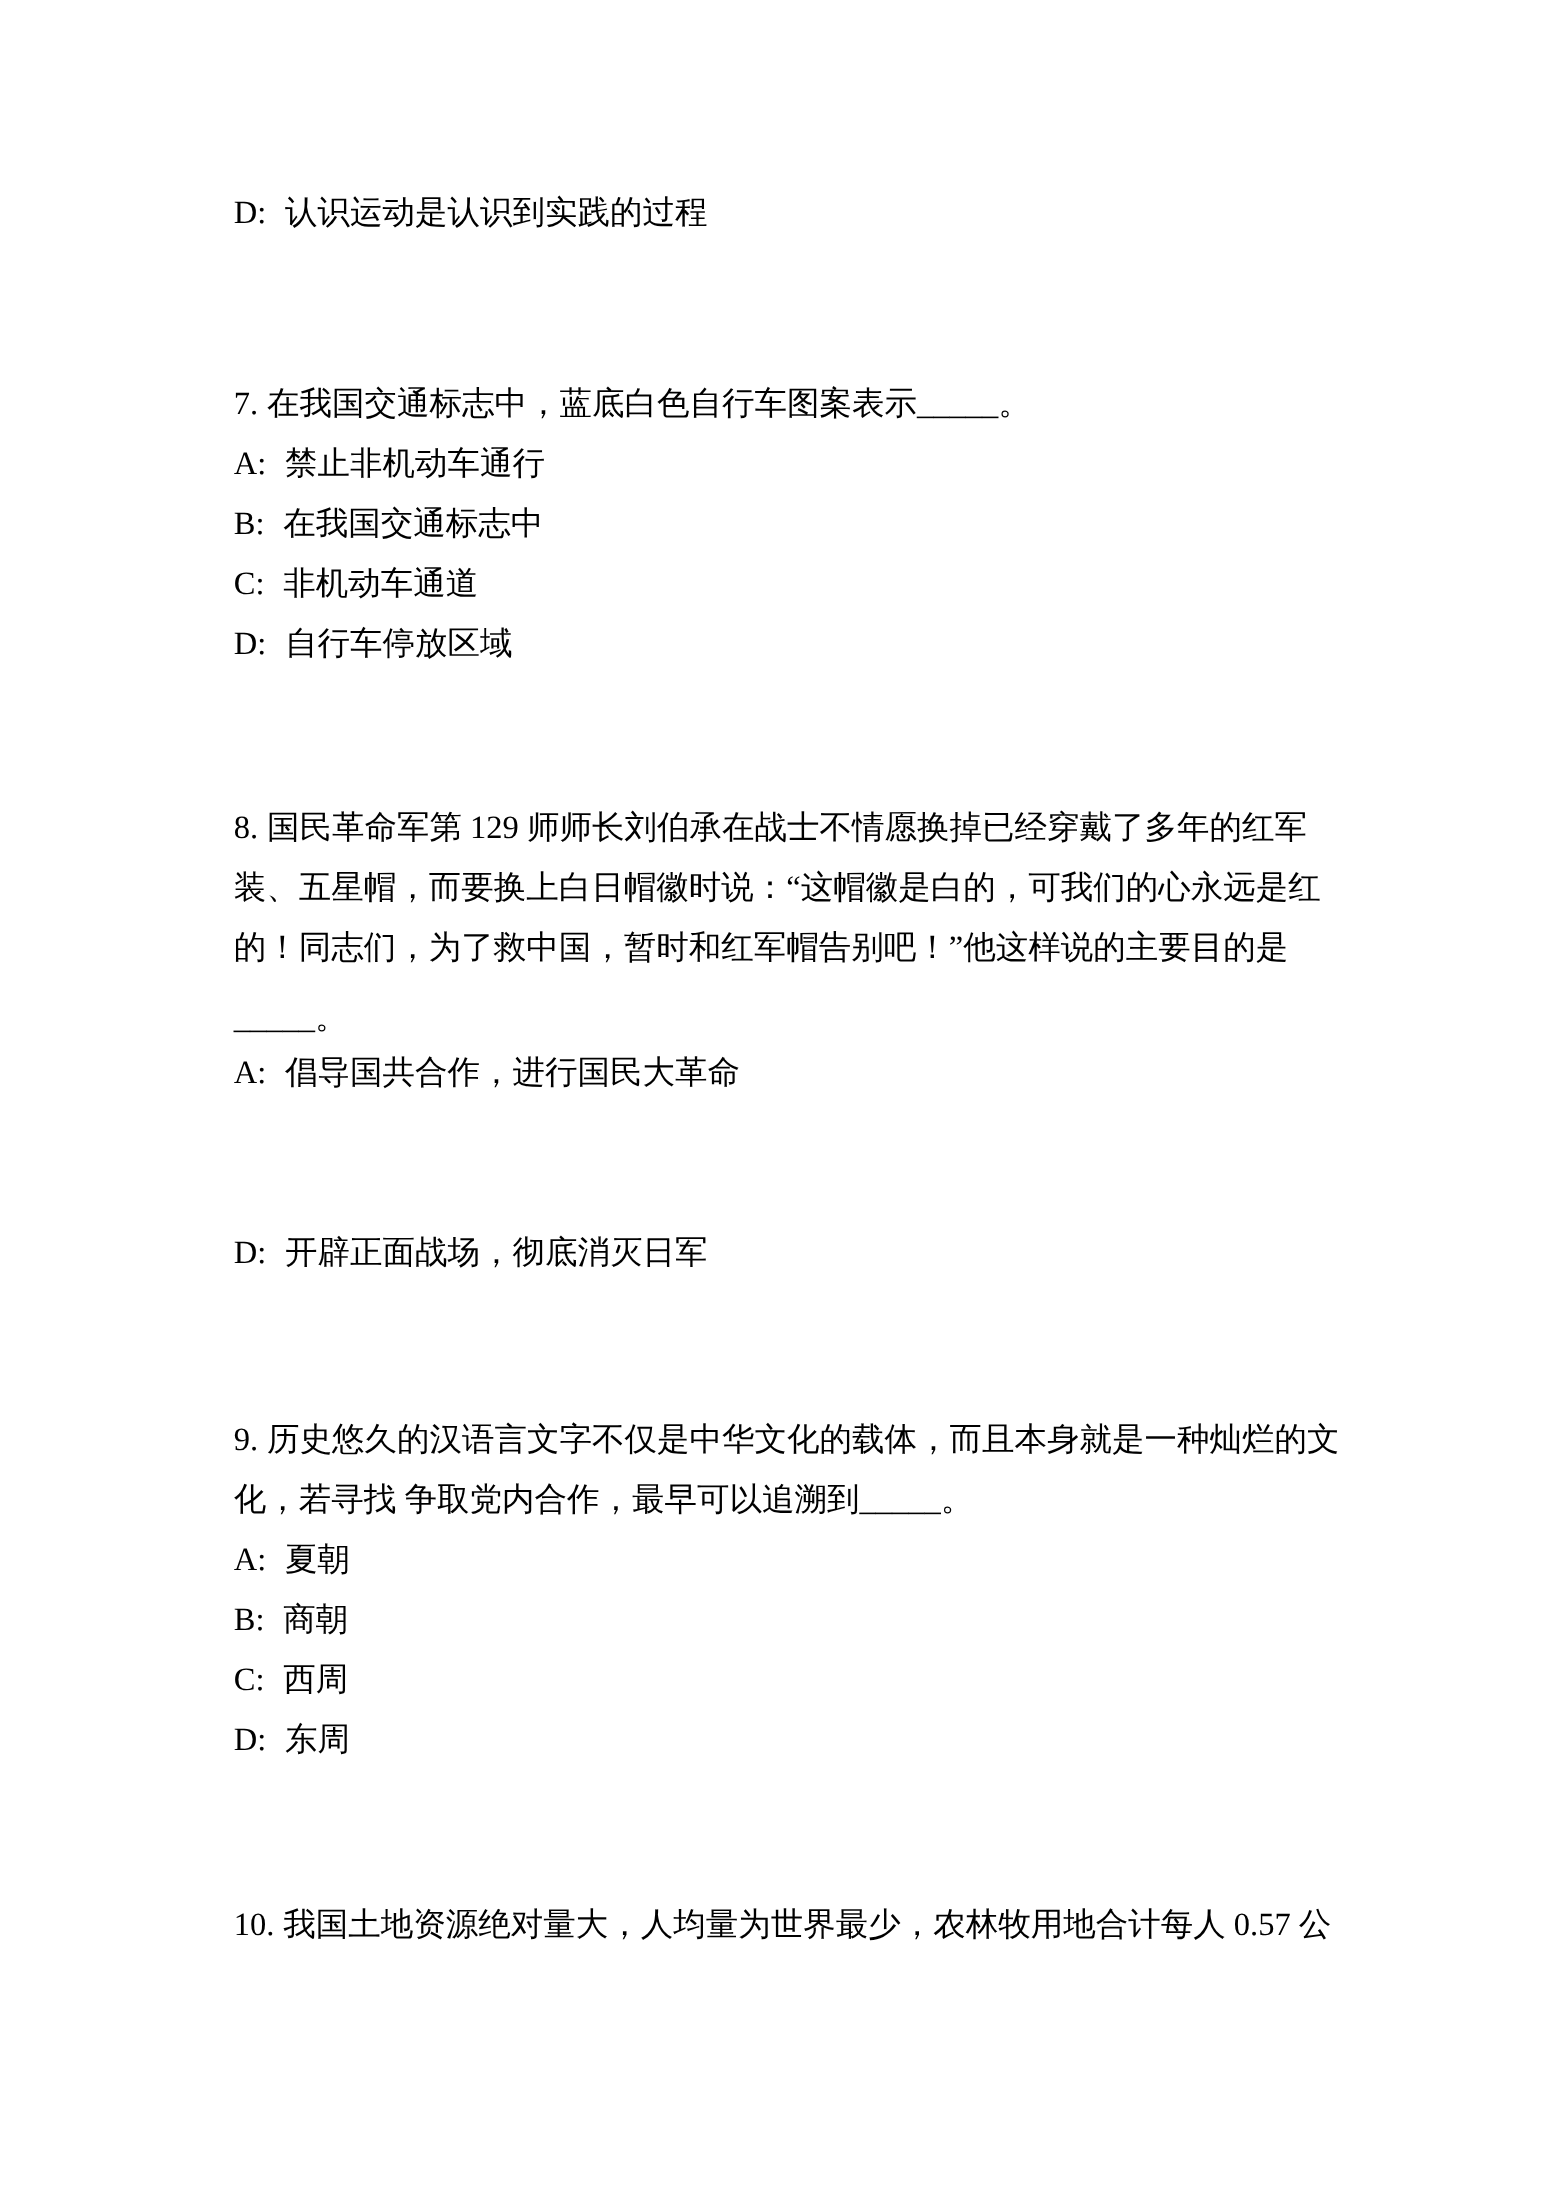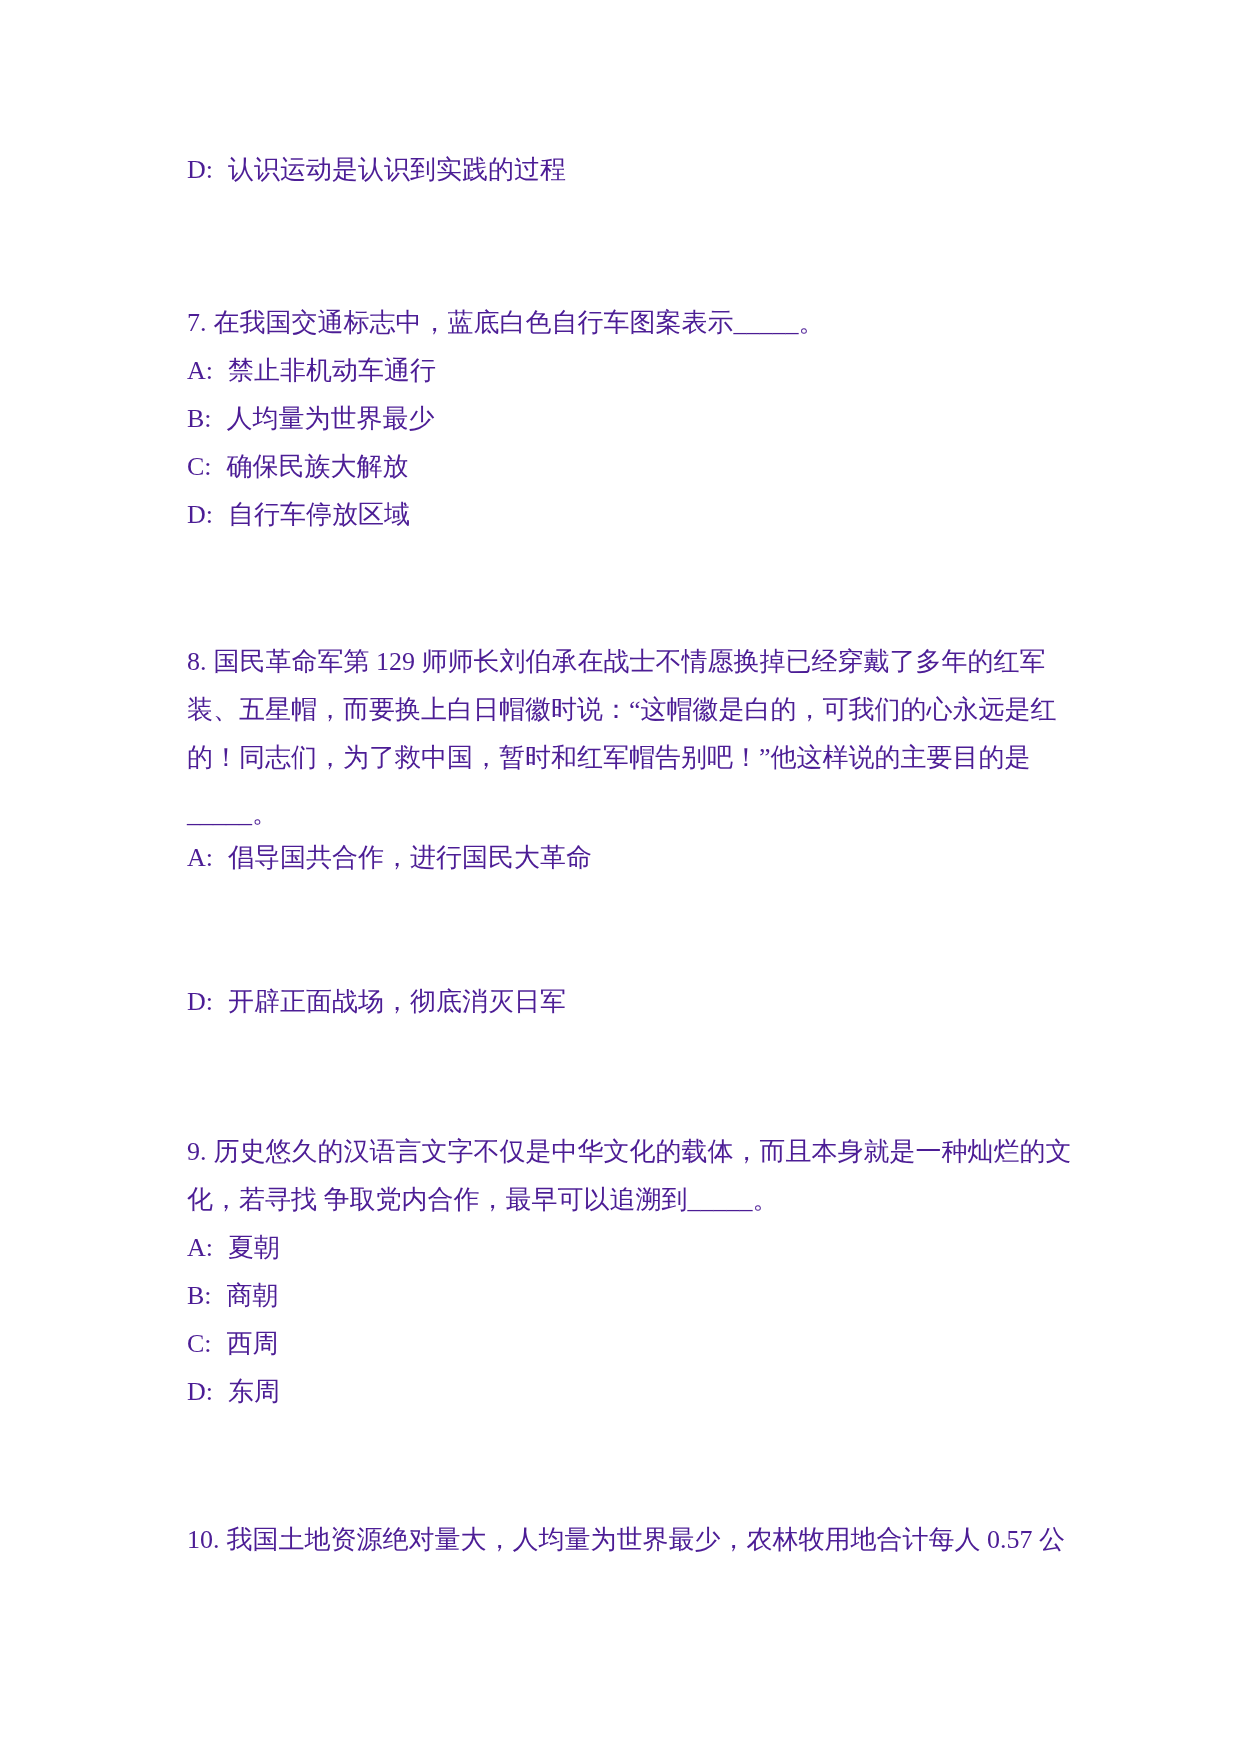--- a/index.html
+++ b/index.html
@@ -7,21 +7,21 @@
     padding: 0;
     background: #ffffff;
   }
   .page {
     position: relative;
     width: 1240px;
     height: 1753px;
     background: #ffffff;
     font-family: "Liberation Serif", "DejaVu Serif", serif;
     font-size: 26px;
-    color: #4c1d95;
+    color: #000000;
     overflow: hidden;
   }
   .line {
     position: absolute;
     left: 187px;
     line-height: 48px;
     white-space: nowrap;
   }
   .num {
     margin-right: 7px;
@@ -39,24 +39,24 @@
     <span class="lab">D:</span><span>认识运动是认识到实践的过程</span>
   </div>
 
   <div class="line" style="top:299px">
     <span class="num">7.</span><span>在我国交通标志中，蓝底白色自行车图案表示_____。</span>
   </div>
   <div class="line" style="top:347px">
     <span class="lab">A:</span><span>禁止非机动车通行</span>
   </div>
   <div class="line" style="top:395px">
-    <span class="lab">B:</span><span>人均量为世界最少</span>
+    <span class="lab">B:</span><span>在我国交通标志中</span>
   </div>
   <div class="line" style="top:443px">
-    <span class="lab">C:</span><span>确保民族大解放</span>
+    <span class="lab">C:</span><span>非机动车通道</span>
   </div>
   <div class="line" style="top:491px">
     <span class="lab">D:</span><span>自行车停放区域</span>
   </div>
 
   <div class="line" style="top:638px">
     <span class="num">8.</span><span>国民革命军第 129 师师长刘伯承在战士不情愿换掉已经穿戴了多年的红军</span>
   </div>
   <div class="line" style="top:686px">
     <span>装、五星帽，而要换上白日帽徽时说：“这帽徽是白的，可我们的心永远是红</span>

